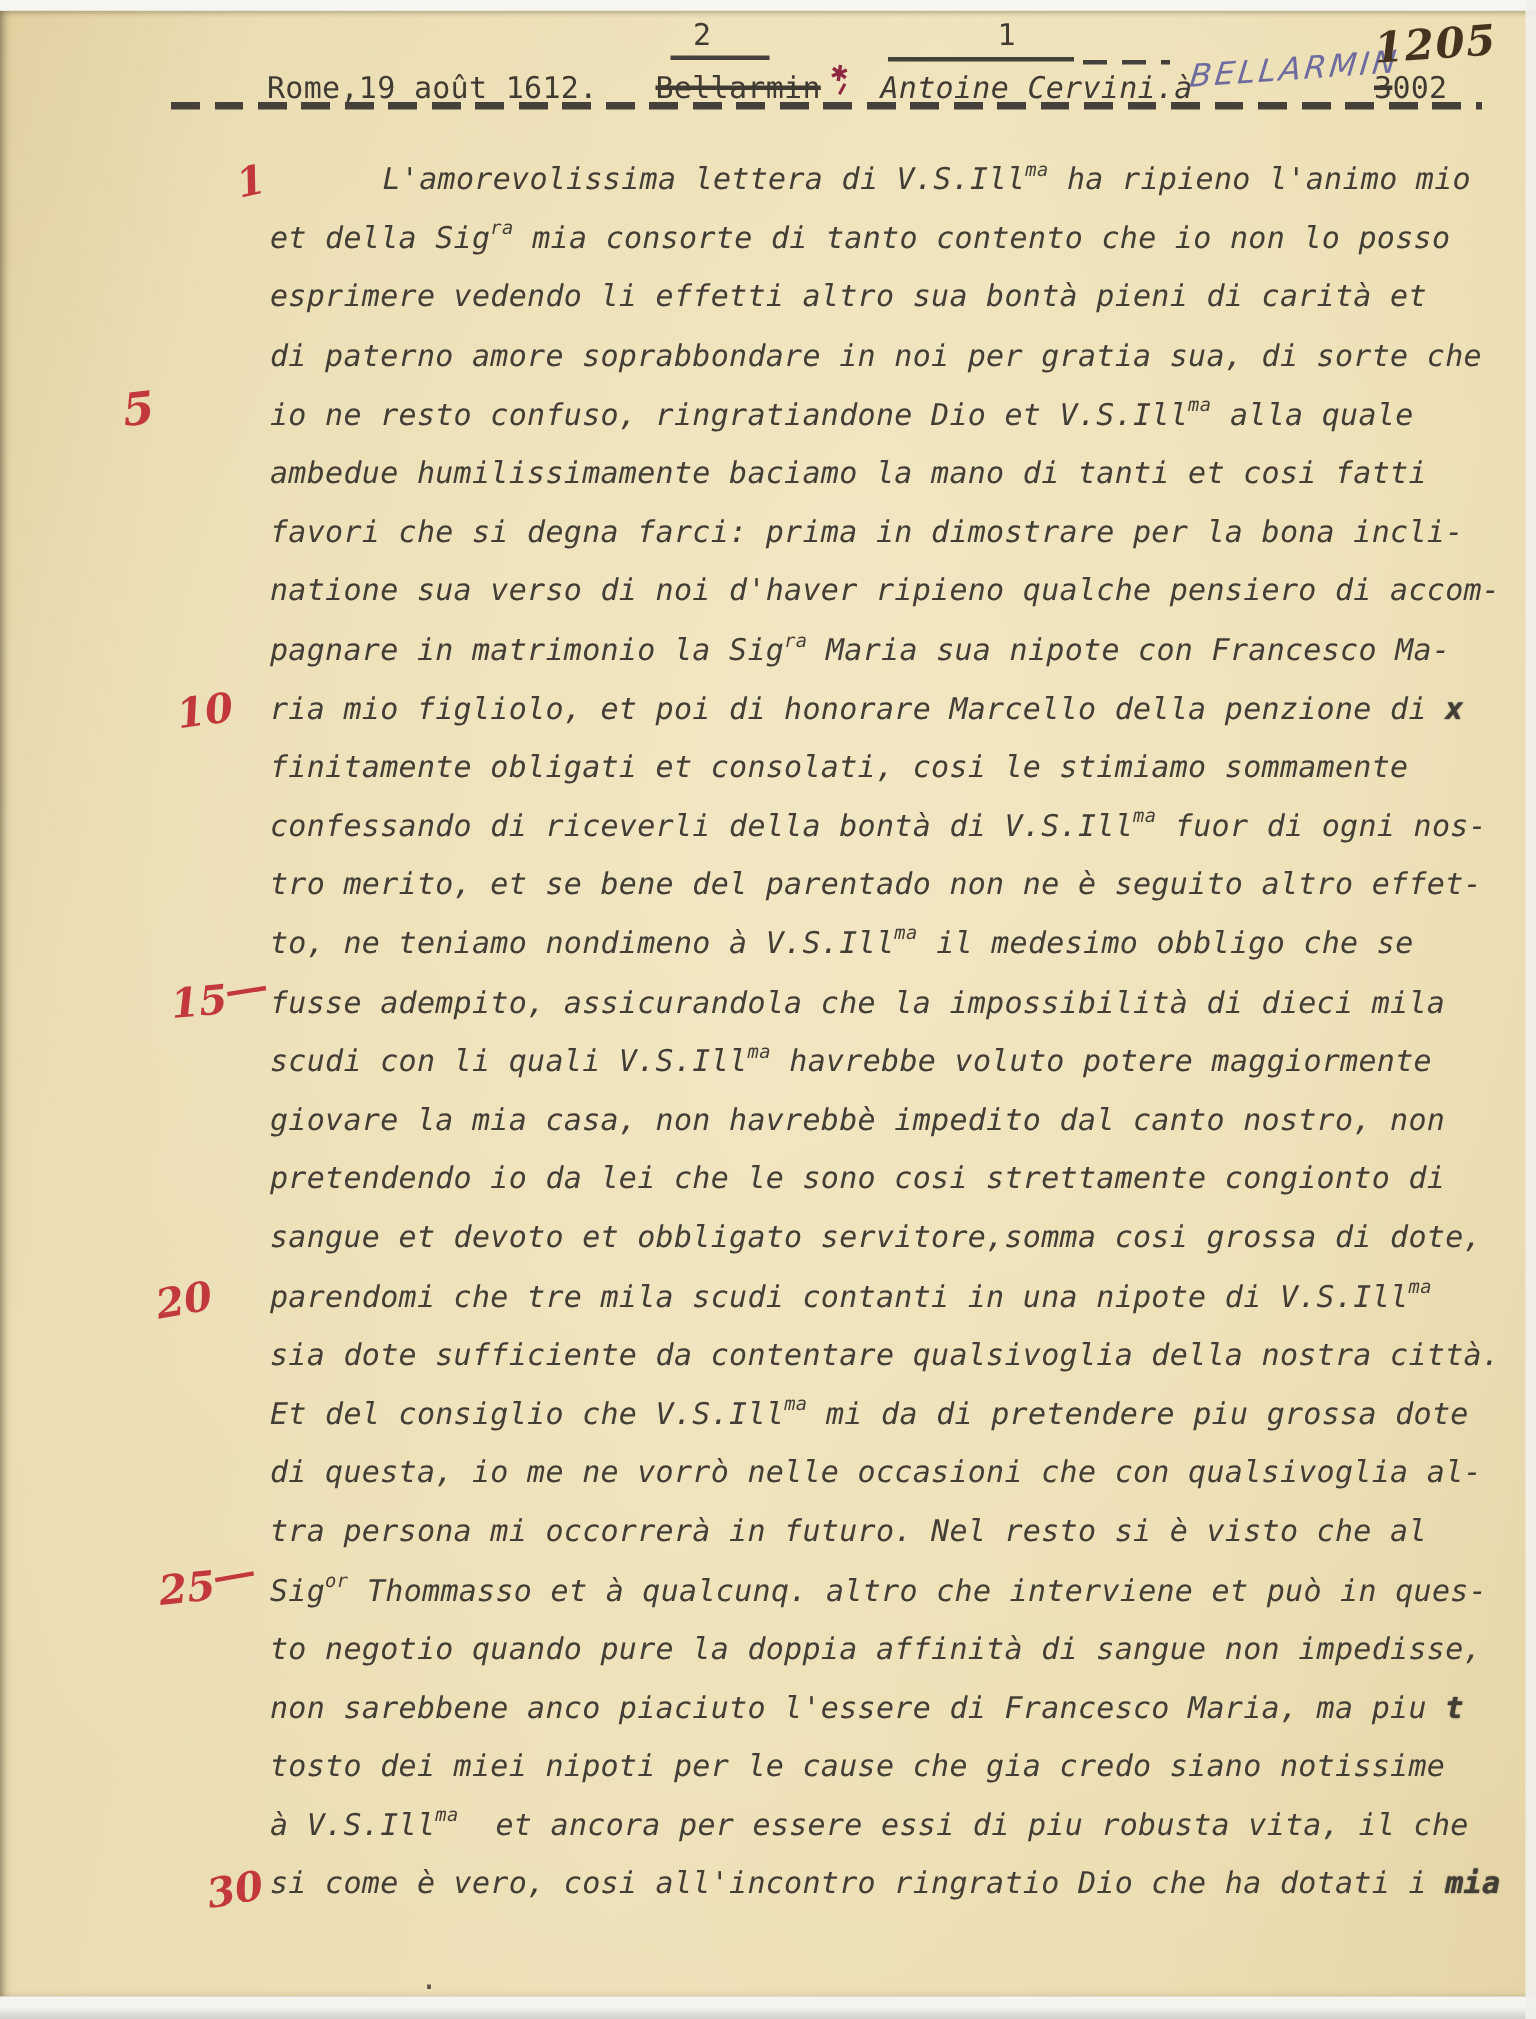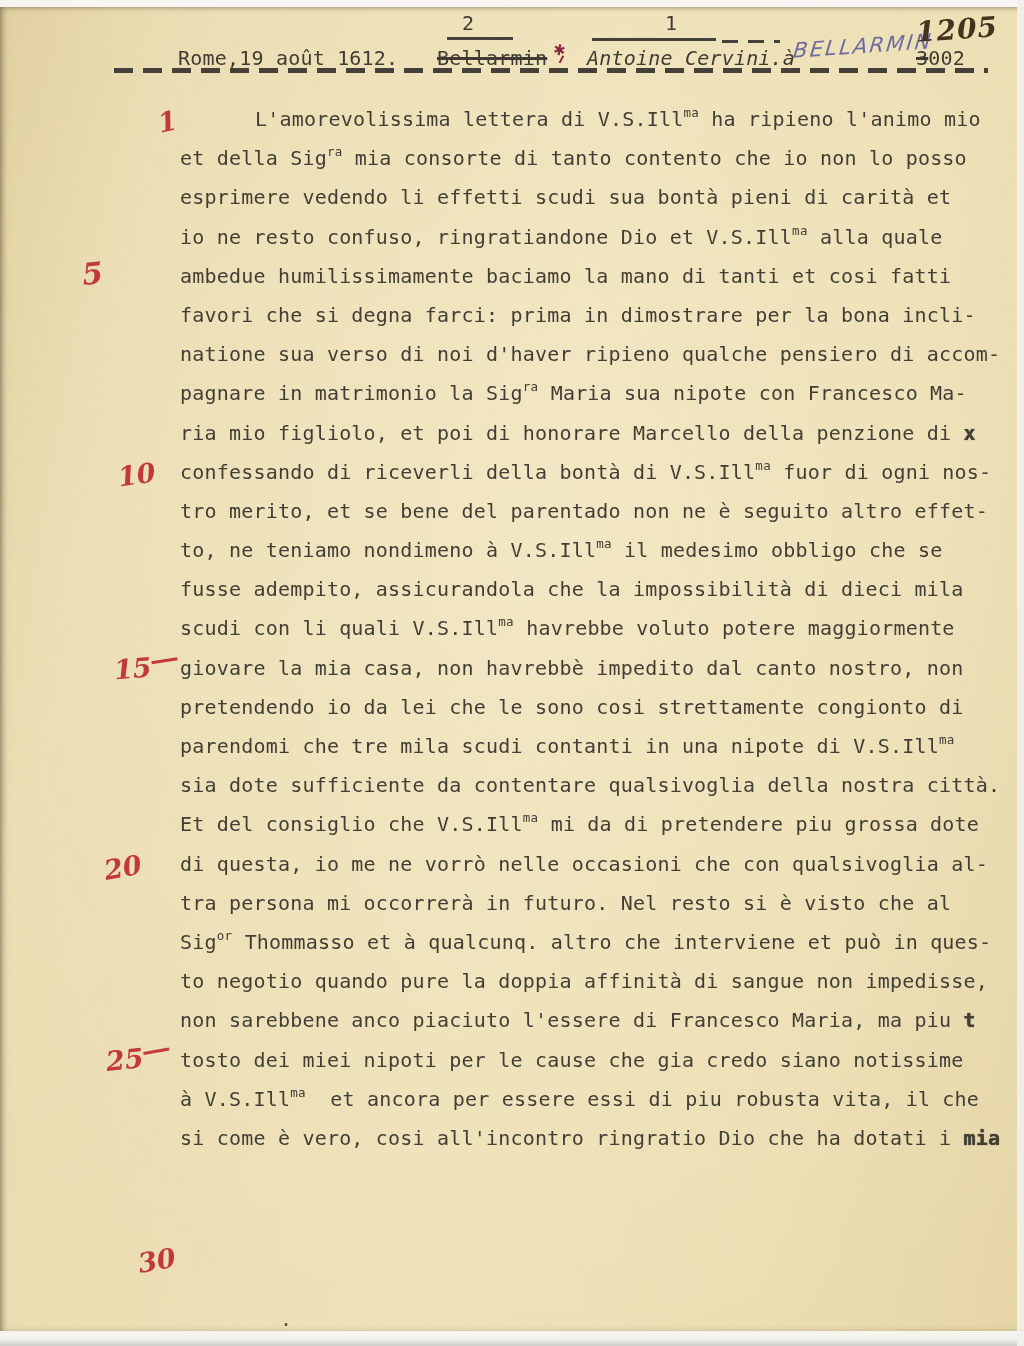--- a/index.html
+++ b/index.html
@@ -36,21 +36,21 @@
   .hand-name{position:absolute;left:794px;top:27px;font-family:"DejaVu Sans","Liberation Sans",sans-serif;
     font-style:italic;font-size:21px;font-weight:500;letter-spacing:2px;color:#6e6ba0;
     transform:skewX(-10deg) rotate(-4deg);white-space:pre;}
   .hand-folio{position:absolute;left:916px;top:6px;font-family:"DejaVu Serif","Liberation Serif",serif;
     font-style:italic;font-weight:bold;font-size:28px;letter-spacing:1px;color:#46331f;transform:rotate(-4deg);}
   .typed-folio{left:916px;top:39px;}
   .typed-folio .struck3{text-decoration:line-through;text-decoration-thickness:3px;}
   .dashline{position:absolute;left:114px;top:61px;width:874px;height:5px;
     background:repeating-linear-gradient(90deg,#45413a 0 19px,rgba(0,0,0,0) 19px 29px);}
   
-  .body{position:absolute;left:180px;top:93px;width:828px;}
+  .body{position:absolute;left:180px;top:93px;width:828px;font-style:italic;}
   .line{height:39.2px;line-height:39.2px;font-size:20px;letter-spacing:.2px;white-space:pre;color:#423e36;}
   .line.first{padding-left:75px;}
   .line sup{font-size:12.5px;vertical-align:9px;letter-spacing:.3px;line-height:0;}
   .line .ot{font-weight:bold;text-shadow:0 0 1px #2e2b25;}
   
   .mnum{position:absolute;font-family:"DejaVu Serif","Liberation Serif",serif;font-style:italic;font-weight:600;
     font-size:27px;color:#c2383c;}
   .mnum:nth-of-type(1){left:158px;top:99px;transform:rotate(-12deg);}
   .mnum:nth-of-type(2){left:82px;top:249px;font-size:30px;transform:rotate(-6deg);}
   .mnum:nth-of-type(3){left:118px;top:452px;transform:rotate(-8deg);}
@@ -93,34 +93,37 @@
         <span class="mnum">10</span>
         <span class="mnum">15</span>
         <span class="mnum">20</span>
         <span class="mnum">25</span>
         <span class="mnum">30</span>
       </div>
 
     <div class="body" id="letter-body">
         <div class="line first">L'amorevolissima lettera di V.S.Ill<sup>ma</sup> ha ripieno l'animo mio</div>
         <div class="line">et della Sig<sup>ra</sup> mia consorte di tanto contento che io non lo posso</div>
-        <div class="line">esprimere vedendo li effetti scudi sua bontà pieni di carità et</div>
+        <div class="line">esprimere vedendo li effetti altro sua bontà pieni di carità et</div>
+        <div class="line">di paterno amore soprabbondare in noi per gratia sua, di sorte che</div>
         <div class="line">io ne resto confuso, ringratiandone Dio et V.S.Ill<sup>ma</sup> alla quale</div>
         <div class="line">ambedue humilissimamente baciamo la mano di tanti et cosi fatti</div>
         <div class="line">favori che si degna farci: prima in dimostrare per la bona incli-</div>
         <div class="line">natione sua verso di noi d'haver ripieno qualche pensiero di accom-</div>
         <div class="line">pagnare in matrimonio la Sig<sup>ra</sup> Maria sua nipote con Francesco Ma-</div>
         <div class="line">ria mio figliolo, et poi di honorare Marcello della penzione di <b class="ot">x</b></div>
+        <div class="line">finitamente obligati et consolati, cosi le stimiamo sommamente</div>
         <div class="line">confessando di riceverli della bontà di V.S.Ill<sup>ma</sup> fuor di ogni nos-</div>
         <div class="line">tro merito, et se bene del parentado non ne è seguito altro effet-</div>
         <div class="line">to, ne teniamo nondimeno à V.S.Ill<sup>ma</sup> il medesimo obbligo che se</div>
         <div class="line">fusse adempito, assicurandola che la impossibilità di dieci mila</div>
         <div class="line">scudi con li quali V.S.Ill<sup>ma</sup> havrebbe voluto potere maggiormente</div>
         <div class="line">giovare la mia casa, non havrebbè impedito dal canto nostro, non</div>
         <div class="line">pretendendo io da lei che le sono cosi strettamente congionto di</div>
+        <div class="line">sangue et devoto et obbligato servitore,somma cosi grossa di dote,</div>
         <div class="line">parendomi che tre mila scudi contanti in una nipote di V.S.Ill<sup>ma</sup></div>
         <div class="line">sia dote sufficiente da contentare qualsivoglia della nostra città.</div>
         <div class="line">Et del consiglio che V.S.Ill<sup>ma</sup> mi da di pretendere piu grossa dote</div>
         <div class="line">di questa, io me ne vorrò nelle occasioni che con qualsivoglia al-</div>
         <div class="line">tra persona mi occorrerà in futuro. Nel resto si è visto che al</div>
         <div class="line">Sig<sup>or</sup> Thommasso et à qualcunq. altro che interviene et può in ques-</div>
         <div class="line">to negotio quando pure la doppia affinità di sangue non impedisse,</div>
         <div class="line">non sarebbene anco piaciuto l'essere di Francesco Maria, ma piu <b class="ot">t</b></div>
         <div class="line">tosto dei miei nipoti per le cause che gia credo siano notissime</div>
         <div class="line">à V.S.Ill<sup>ma</sup>  et ancora per essere essi di piu robusta vita, il che</div>

